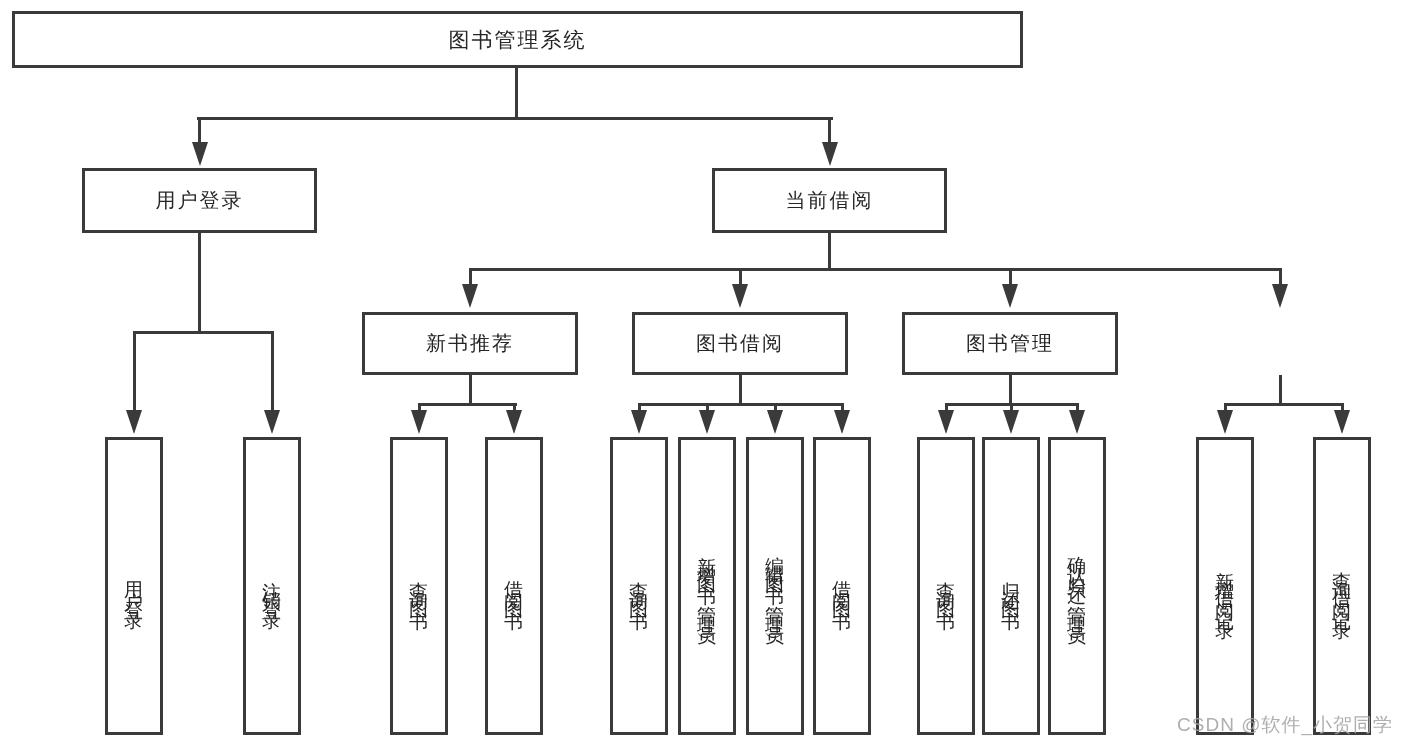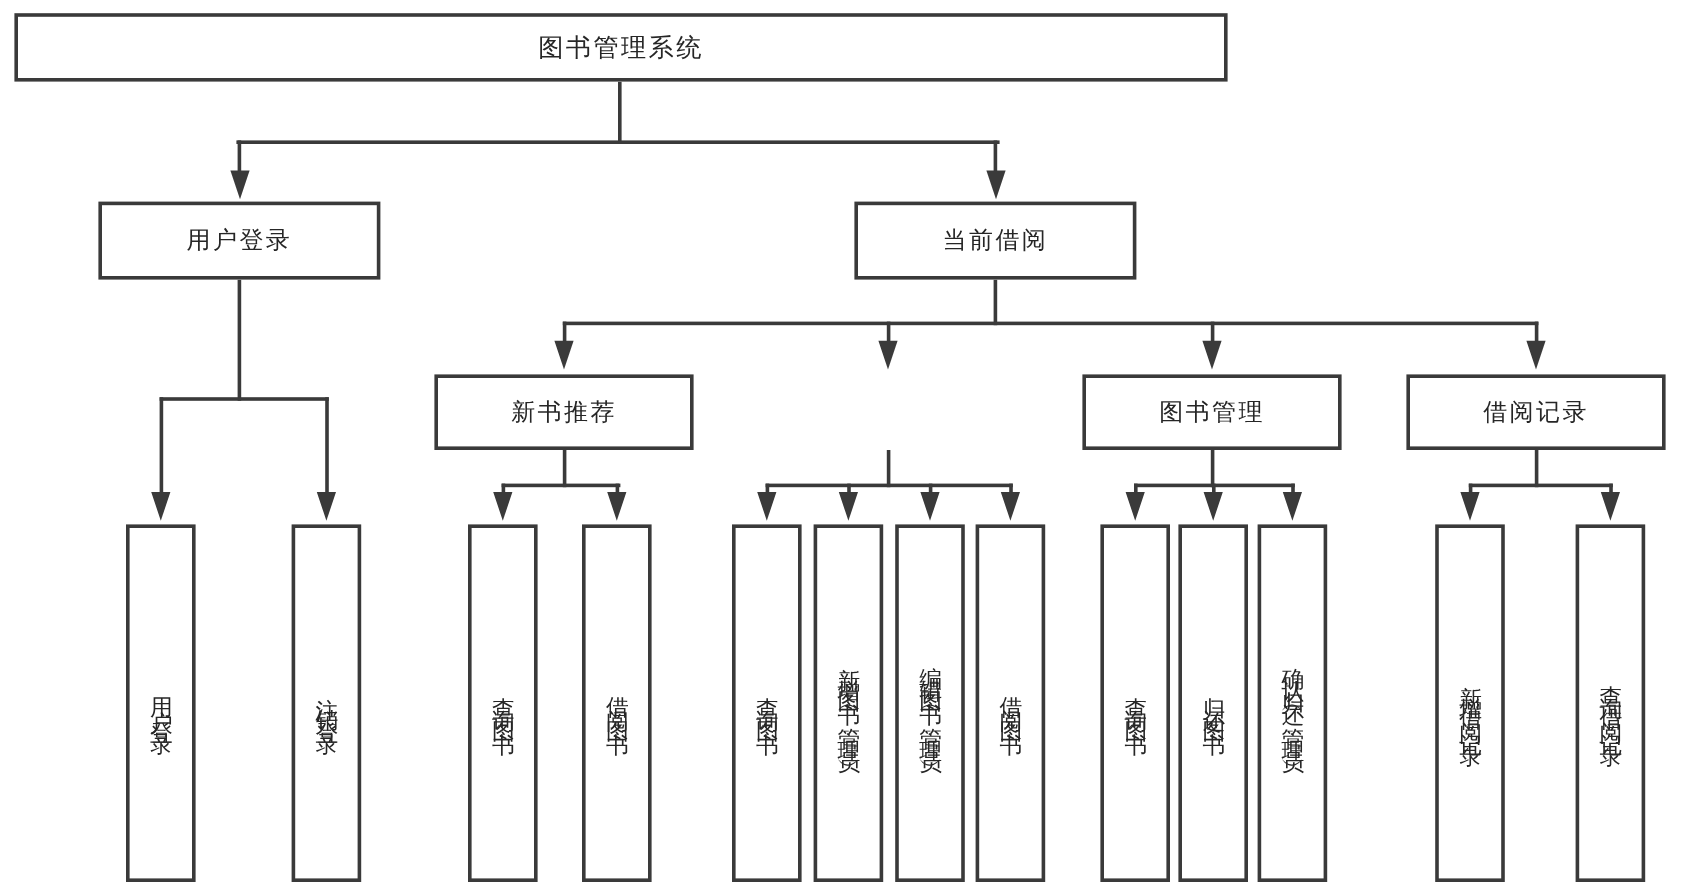--- a/index.html
+++ b/index.html
@@ -198,26 +198,26 @@
   <div class="node n-user-login">
     <span class="hlabel">用户登录</span>
   </div>
   <div class="node n-book-mgmt">
     <span class="hlabel">当前借阅</span>
   </div>
 
   <div class="node n-l3-1">
     <span class="hlabel">新书推荐</span>
   </div>
+  <div class="node n-l3-2">
+    <span class="hlabel">图书借阅</span>
+  </div>
   <div class="node n-l3-3">
     <span class="hlabel">图书管理</span>
   </div>
-  <div class="node n-l3-4">
-    <span class="hlabel">借阅记录</span>
-  </div>
 
   <div class="node leaf n-a1">
     <span class="vlabel">用户登录</span>
   </div>
   <div class="node leaf n-a2">
     <span class="vlabel">注销登录</span>
   </div>
 
   <div class="node leaf n-b1">
     <span class="vlabel">查询图书</span>
@@ -249,14 +249,15 @@
     <span class="vlabel">确认归还（管理员）</span>
   </div>
 
   <div class="node leaf n-e1">
     <span class="vlabel">新增借阅记录</span>
   </div>
   <div class="node leaf n-e2">
     <span class="vlabel">查询借阅记录</span>
   </div>
 
+  <div class="watermark">CSDN @软件_小贺同学</div>
 
 </div>
 
 </body></html>

